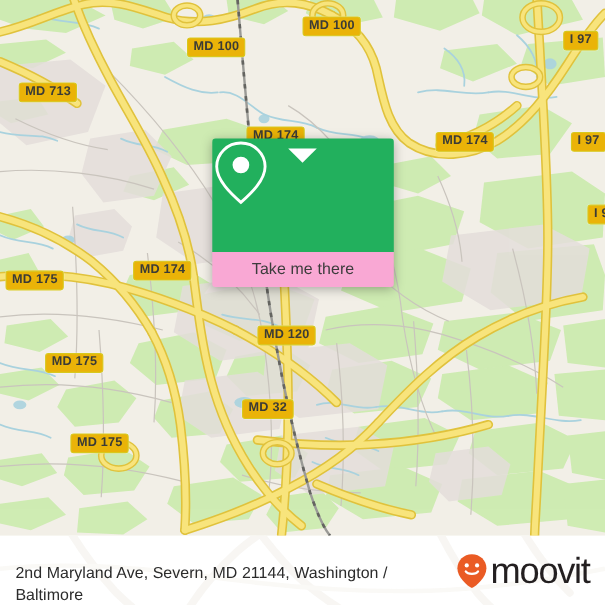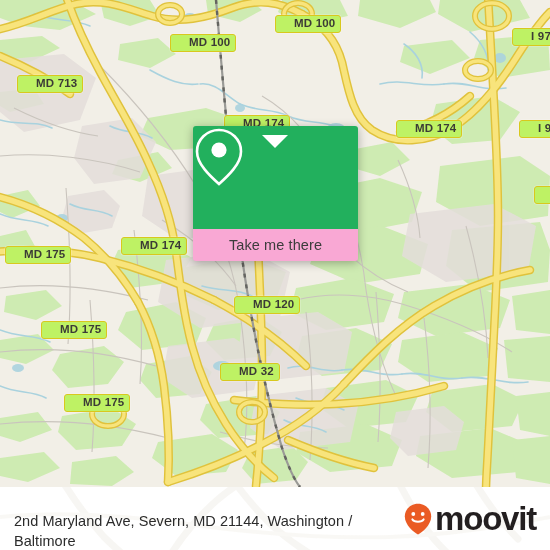--- a/index.html
+++ b/index.html
@@ -25,28 +25,28 @@
     background:rgba(255,255,255,0.78);
     padding:3px 6px 4px 8px;
     font-size:11.5px; color:#2e2e2e;
     letter-spacing:0.1px;
     white-space:nowrap;
   }
 
   
   .shield {
     position:absolute;
-    background:#bef264;
+    background:#eab308;
     border:1.3px solid #d8c81e;
     border-radius:3px;
     color:#3b3b36;
     font-size:11.5px;
     font-weight:bold;
     letter-spacing:0.2px;
-    padding:1px 5px 2px 18px;
+    padding:1px 5px 2px 5px;
     white-space:nowrap;
     line-height:13px;
     box-shadow:0 0 0 0.5px rgba(255,255,255,0.35);
   }
 
   
   .callout {
     position:absolute;
     left:193px; top:126px;
     width:165px;
@@ -103,21 +103,21 @@
     max-width:400px;
     margin-top:24px;
   }
   .footer-logo {
     display:flex; align-items:center; gap:3px;
     margin-left:auto;
   }
   .footer-logo-mark { width:28px; height:32px; flex:none; }
   .footer-logo-text {
     font-size:33px;
-    font-weight:bold;
+    font-weight:normal;
     color:#231f20;
     letter-spacing:-1.2px;
     line-height:33px;
   }
 </style>
 </head>
 <body>
 
 <div id="app">
 

